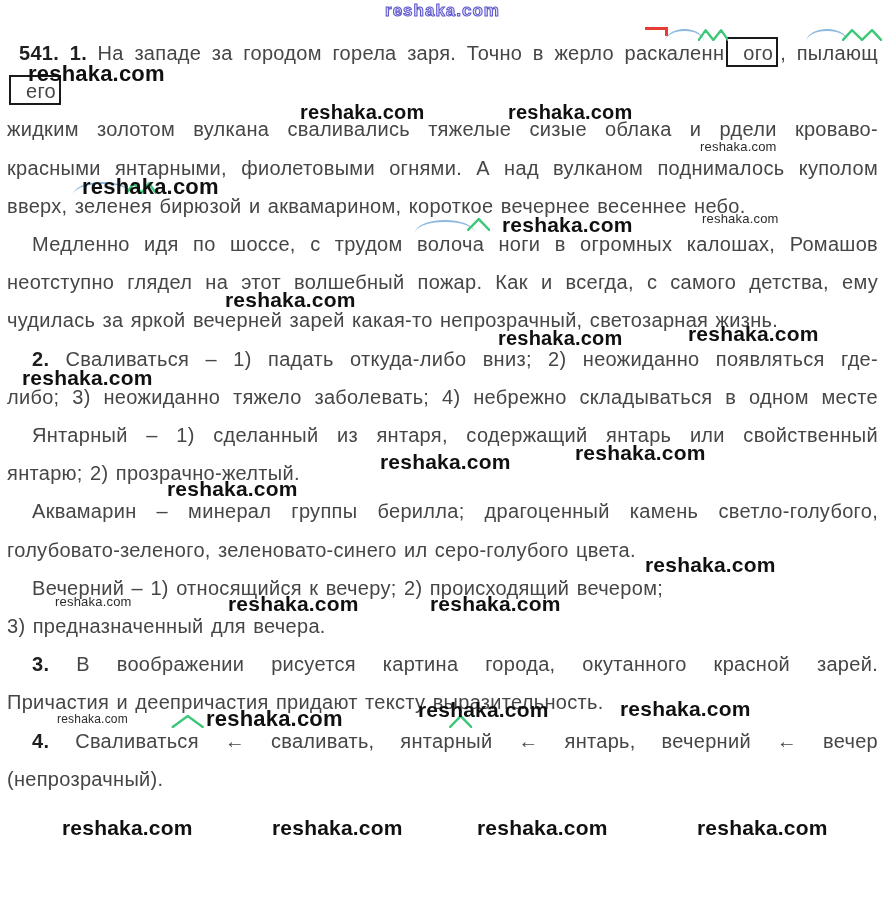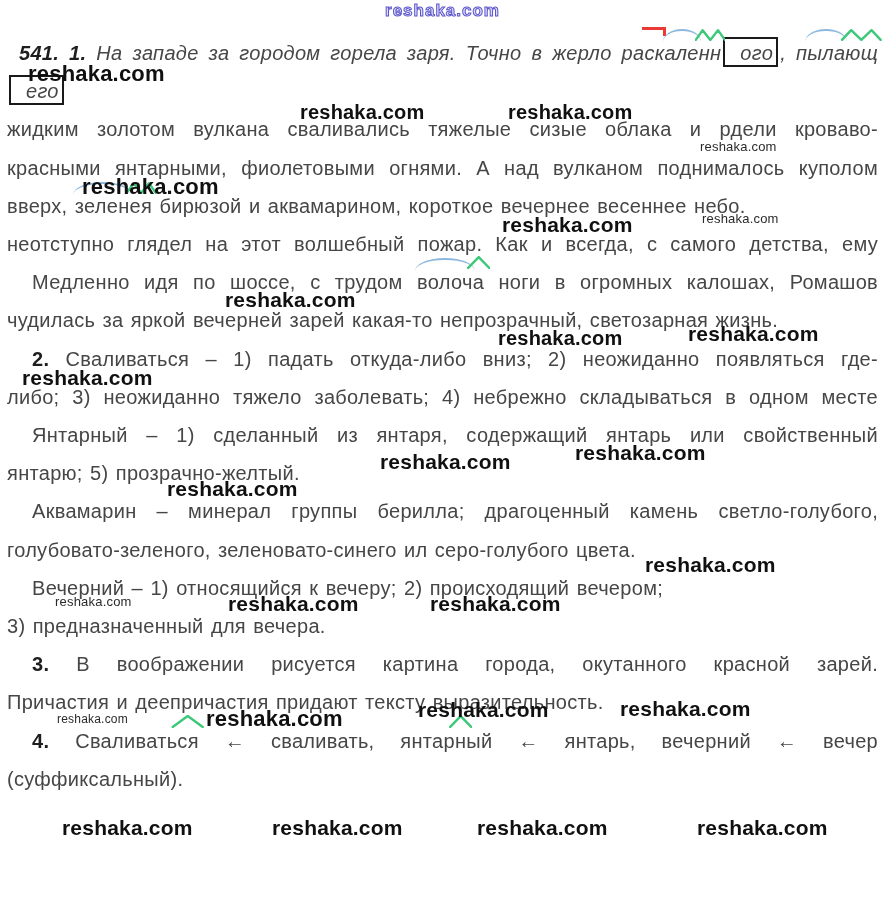--- a/index.html
+++ b/index.html
@@ -9,21 +9,21 @@
     --ann-red:#ea3a34; --ann-blue:#8cb8de; --ann-green:#3cc878;
     --wm-blue:#5b55cc; --txt:#464646;
   }
   #doc{
     position:absolute; left:7px; right:7px; top:34px;
     font-size:20px; line-height:38.2px; color:var(--txt);
     letter-spacing:0.3px; word-spacing:1.5px;
   }
   .line{text-align:justify;}
   .line.jl{text-align-last:justify;}
-  .line.ind1{text-indent:12px;font-style:italic;}
+  .line.ind1{text-indent:12px;}
   .line.ind2{text-indent:25px;}
   .b{font-weight:bold;color:#1e1e1e;}
   .m{position:relative;white-space:nowrap;}
   
   .m-arc::before{
     content:""; position:absolute; left:-2px; right:-2px; top:-13px; height:11px;
     border-top:2.6px solid var(--ann-blue);
     border-radius:50% 50% 0 0 / 100% 100% 0 0;
   }
   
@@ -60,41 +60,41 @@
     <div class="line jl ind1"><span class="b">541. 1.</span><span> На западе за городом горела заря. Точно в жерло </span><span>ра</span><span class="m m-pre">ск</span><span class="m m-arc">але</span><span class="m m-zig"><svg viewBox="0 0 40 12" preserveAspectRatio="none">
           <polyline points="1,11 10,2 20,11 30,2 39,11" fill="none" stroke="#3cc878" stroke-width="2.4" stroke-linecap="round" stroke-linejoin="round" vector-effect="non-scaling-stroke"></polyline>
         </svg>нн</span><span class="m-box">ого</span><span>, </span><span>п</span><span class="m m-arc">ыла</span><span class="m m-zig"><svg viewBox="0 0 40 12" preserveAspectRatio="none">
           <polyline points="1,11 10,2 20,11 30,2 39,11" fill="none" stroke="#3cc878" stroke-width="2.4" stroke-linecap="round" stroke-linejoin="round" vector-effect="non-scaling-stroke"></polyline>
         </svg>ющ</span><span class="m-box">его</span></div>
     <div class="line jl"><span>жидким золотом вулкана сваливались тяжелые сизые облака и рдели кроваво-</span></div>
     <div class="line jl"><span>красными янтарными, фиолетовыми огнями. А над вулканом поднималось куполом</span></div>
     <div class="line"><span>вверх, </span><span class="m m-arc">зелен</span><span class="m m-zig"><svg viewBox="0 0 40 12" preserveAspectRatio="none">
           <polyline points="1,11 10,2 20,11 30,2 39,11" fill="none" stroke="#3cc878" stroke-width="2.4" stroke-linecap="round" stroke-linejoin="round" vector-effect="non-scaling-stroke"></polyline>
         </svg>ея</span><span> бирюзой и аквамарином, короткое вечернее весеннее небо.</span></div>
-    <div class="line jl"><span>неотступно глядел на этот волшебный пожар. Как и всегда, с самого детства, ему</span></div>
     <div class="line jl ind2"><span>Медленно идя по шоссе, с трудом </span><span class="m m-arc">волоч</span><span class="m m-car"><svg viewBox="0 0 20 12" preserveAspectRatio="none">
           <polyline points="1,11 10,1 19,11" fill="none" stroke="#3cc878" stroke-width="2.4" stroke-linecap="round" stroke-linejoin="round" vector-effect="non-scaling-stroke"></polyline>
         </svg>а</span><span> ноги в огромных калошах, Ромашов</span></div>
+    <div class="line jl"><span>неотступно глядел на этот волшебный пожар. Как и всегда, с самого детства, ему</span></div>
     <div class="line"><span>чудилась за яркой вечерней зарей какая-то непрозрачный, светозарная жизнь.</span></div>
     <div class="line jl ind2"><span class="b">2.</span><span> Сваливаться – 1) падать откуда-либо вниз; 2) неожиданно появляться где-</span></div>
     <div class="line jl"><span>либо; 3) неожиданно тяжело заболевать; 4) небрежно складываться в одном месте</span></div>
     <div class="line jl ind2"><span>Янтарный – 1) сделанный из янтаря, содержащий янтарь или свойственный</span></div>
-    <div class="line"><span>янтарю; 5) прозрачно-желтый.</span></div>
+    <div class="line"><span>янтарю; 2) прозрачно-желтый.</span></div>
     <div class="line jl ind2"><span>Аквамарин – минерал группы берилла; драгоценный камень светло-голубого,</span></div>
     <div class="line"><span>голубовато-зеленого, зеленовато-синего ил серо-голубого цвета.</span></div>
     <div class="line ind2"><span>Вечерний – 1) относящийся к вечеру; 2) происходящий вечером;</span></div>
     <div class="line"><span>3) предназначенный для вечера.</span></div>
     <div class="line jl ind2"><span class="b">3.</span><span> В воображении рисуется картина города, окутанного красной зарей.</span></div>
     <div class="line"><span>Причастия и деепричастия придают тексту выразительность.</span></div>
     <div class="line jl ind2"><span class="b">4.</span><span> Сваливать</span><span class="m m-car"><svg viewBox="0 0 20 12" preserveAspectRatio="none">
           <polyline points="1,11 10,1 19,11" fill="none" stroke="#3cc878" stroke-width="2.4" stroke-linecap="round" stroke-linejoin="round" vector-effect="non-scaling-stroke"></polyline>
         </svg>ся</span><span> ← сваливать, янтар</span><span class="m m-car"><svg viewBox="0 0 20 12" preserveAspectRatio="none">
           <polyline points="1,11 10,1 19,11" fill="none" stroke="#3cc878" stroke-width="2.4" stroke-linecap="round" stroke-linejoin="round" vector-effect="non-scaling-stroke"></polyline>
         </svg>н</span><span>ый</span><span> ← янтарь, вечерний ← вечер</span></div>
-    <div class="line"><span>(суффиксальный).</span></div>
+    <div class="line"><span>(непрозрачный).</span></div>
   </div>
 
 <div id="wms">
     <span class="wm" style="left: 28px; top: 61px; font-size: 22px;">reshaka.com</span>
     <span class="wm" style="left: 300px; top: 101px; font-size: 20px;">reshaka.com</span>
     <span class="wm" style="left: 508px; top: 101px; font-size: 20px;">reshaka.com</span>
     <span class="wm light" style="left: 700px; top: 139px; font-size: 13px;">reshaka.com</span>
     <span class="wm" style="left: 82px; top: 174px; font-size: 22px;">reshaka.com</span>
     <span class="wm" style="left: 502px; top: 213px; font-size: 21px;">reshaka.com</span>
     <span class="wm light" style="left: 702px; top: 211px; font-size: 13px;">reshaka.com</span>

